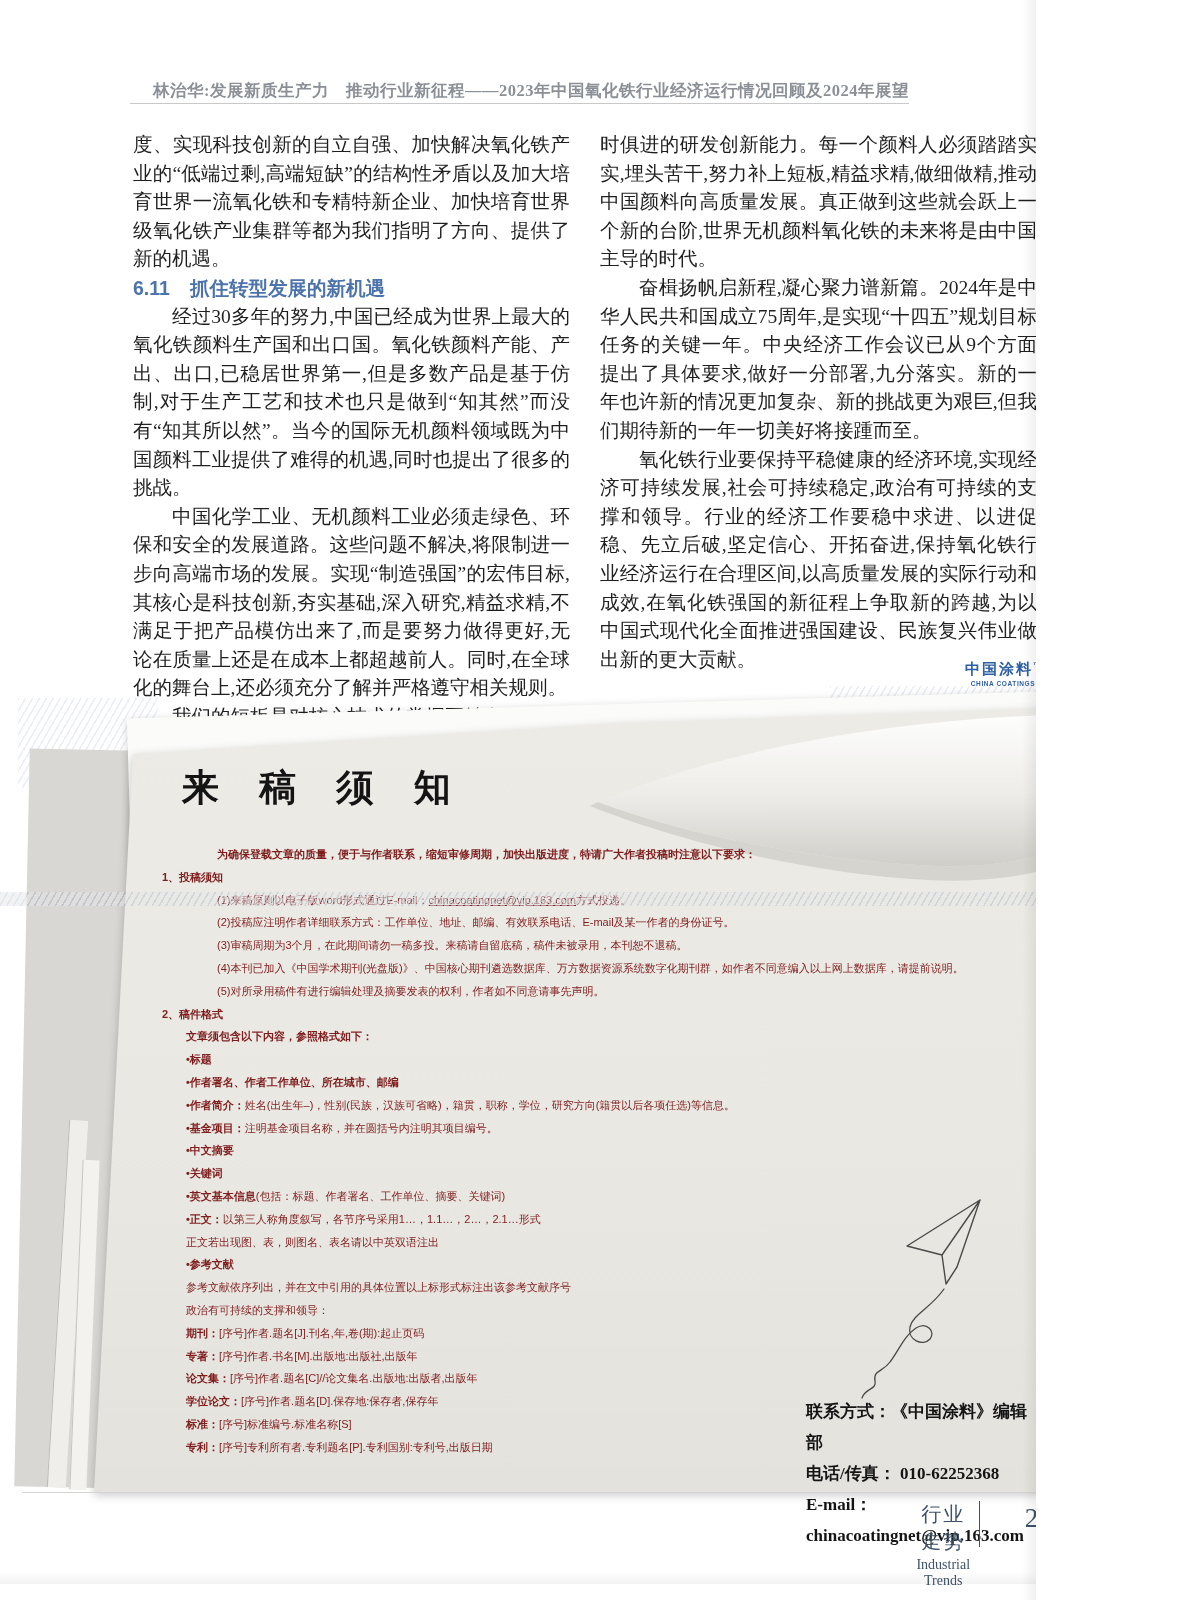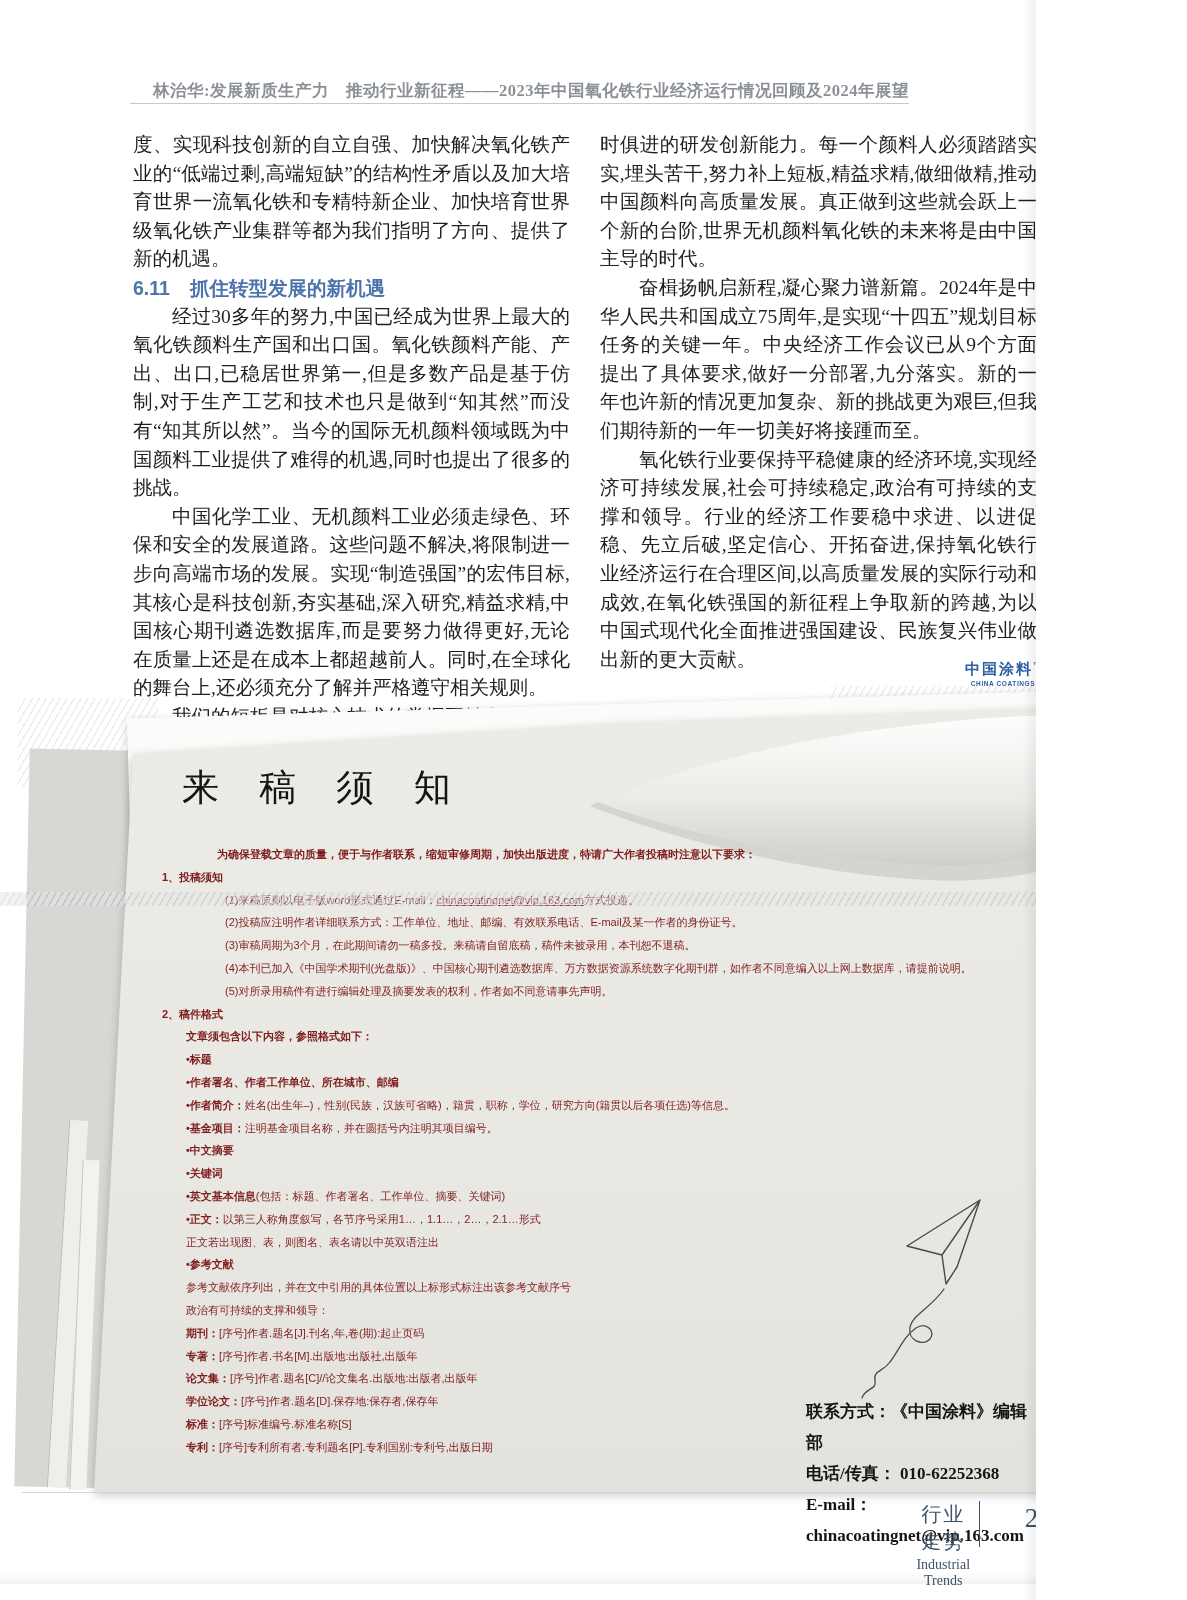--- a/index.html
+++ b/index.html
@@ -42,29 +42,29 @@
   .sheet-white{position:absolute;left:138px;top:14px;width:972px;height:764px;background:#fbfbf9;
                transform:rotate(-1.7deg);box-shadow:0 2px 8px rgba(0,0,0,.18);}
   .sheet-main{position:absolute;left:0;top:0;width:1187px;height:802px;
               filter:drop-shadow(0 3px 5px rgba(0,0,0,.22));}
   .sheet-main-shape{width:100%;height:100%;
       background:linear-gradient(180deg,#ecebe6 0%,#e9e8e3 55%,#e3e2dd 100%);
       clip-path:polygon(133px 64px,620px 33px,1108px 16px,1131px 70px,1137px 802px,94px 802px);}
   .curl-svg{position:absolute;left:0;top:0;width:1187px;height:240px;}
 
   
-  .notice-title{position:absolute;left:182px;top:763px;font-weight:400;font-size:37px;
+  .notice-title{position:absolute;left:182px;top:763px;font-weight:700;font-size:37px;
                 letter-spacing:15px;color:#141414;}
   .notice{position:absolute;left:186px;top:843px;width:900px;font-size:11px;line-height:22.8px;
           color:#7f1d1d;}
   .notice .nl{min-height:22.8px;}
   .notice b{font-weight:bold;}
   .n-intro{font-weight:bold;text-indent:31px;}
   .n-sec{font-weight:bold;margin-left:-24px;}
-  .n-item{text-indent:31px;margin-left:8px;}
+  .n-item{text-indent:31px;}
   .email-link{text-decoration:underline;}
 
   .contact{position:absolute;left:806px;top:1396px;font-family:"Liberation Serif","DejaVu Serif",serif;
            font-weight:bold;font-size:17px;line-height:31px;color:#141414;}
 
   .plane{position:absolute;left:855px;top:1190px;width:160px;height:212px;}
 
   
   .f-rule{position:absolute;left:22px;top:1492px;width:1140px;height:1px;background:#d4d4d2;}
   .footer{position:absolute;left:916px;top:1501px;display:flex;align-items:flex-start;color:#3f5266;}
@@ -87,21 +87,21 @@
 
 <div class="page">
 
   <div class="hdr-title">林治华:发展新质生产力　推动行业新征程——2023年中国氧化铁行业经济运行情况回顾及2024年展望</div>
   <div class="hdr-rule"></div>
 
   <div class="col col-left">
     <p>度、实现科技创新的自立自强、加快解决氧化铁产业的“低端过剩,高端短缺”的结构性矛盾以及加大培育世界一流氧化铁和专精特新企业、加快培育世界级氧化铁产业集群等都为我们指明了方向、提供了新的机遇。</p>
     <p class="sec-heading"><span class="num">6.11</span><span>抓住转型发展的新机遇</span></p>
     <p class="ind2">经过30多年的努力,中国已经成为世界上最大的氧化铁颜料生产国和出口国。氧化铁颜料产能、产出、出口,已稳居世界第一,但是多数产品是基于仿制,对于生产工艺和技术也只是做到“知其然”而没有“知其所以然”。当今的国际无机颜料领域既为中国颜料工业提供了难得的机遇,同时也提出了很多的挑战。</p>
-    <p class="ind2">中国化学工业、无机颜料工业必须走绿色、环保和安全的发展道路。这些问题不解决,将限制进一步向高端市场的发展。实现“制造强国”的宏伟目标,其核心是科技创新,夯实基础,深入研究,精益求精,中国核心期刊遴选数据库,而是要努力做得更好,无论在质量上还是在成本上都超越前人。同时,在全球化的舞台上,还必须充分了解并严格遵守相关规则。</p>
+    <p class="ind2">中国化学工业、无机颜料工业必须走绿色、环保和安全的发展道路。这些问题不解决,将限制进一步向高端市场的发展。实现“制造强国”的宏伟目标,其核心是科技创新,夯实基础,深入研究,精益求精,不满足于把产品模仿出来了,而是要努力做得更好,无论在质量上还是在成本上都超越前人。同时,在全球化的舞台上,还必须充分了解并严格遵守相关规则。</p>
     <p class="ind2">我们的短板是对核心技术的掌握不够,还缺乏与</p>
   </div>
 
   <div class="col col-right">
     <p>时俱进的研发创新能力。每一个颜料人必须踏踏实实,埋头苦干,努力补上短板,精益求精,做细做精,推动中国颜料向高质量发展。真正做到这些就会跃上一个新的台阶,世界无机颜料氧化铁的未来将是由中国主导的时代。</p>
     <p class="ind2">奋楫扬帆启新程,凝心聚力谱新篇。2024年是中华人民共和国成立75周年,是实现“十四五”规划目标任务的关键一年。中央经济工作会议已从9个方面提出了具体要求,做好一分部署,九分落实。新的一年也许新的情况更加复杂、新的挑战更为艰巨,但我们期待新的一年一切美好将接踵而至。</p>
     <p class="ind2">氧化铁行业要保持平稳健康的经济环境,实现经济可持续发展,社会可持续稳定,政治有可持续的支撑和领导。行业的经济工作要稳中求进、以进促稳、先立后破,坚定信心、开拓奋进,保持氧化铁行业经济运行在合理区间,以高质量发展的实际行动和成效,在氧化铁强国的新征程上争取新的跨越,为以中国式现代化全面推进强国建设、民族复兴伟业做出新的更大贡献。</p>
   </div>
 
   <div class="logo">

